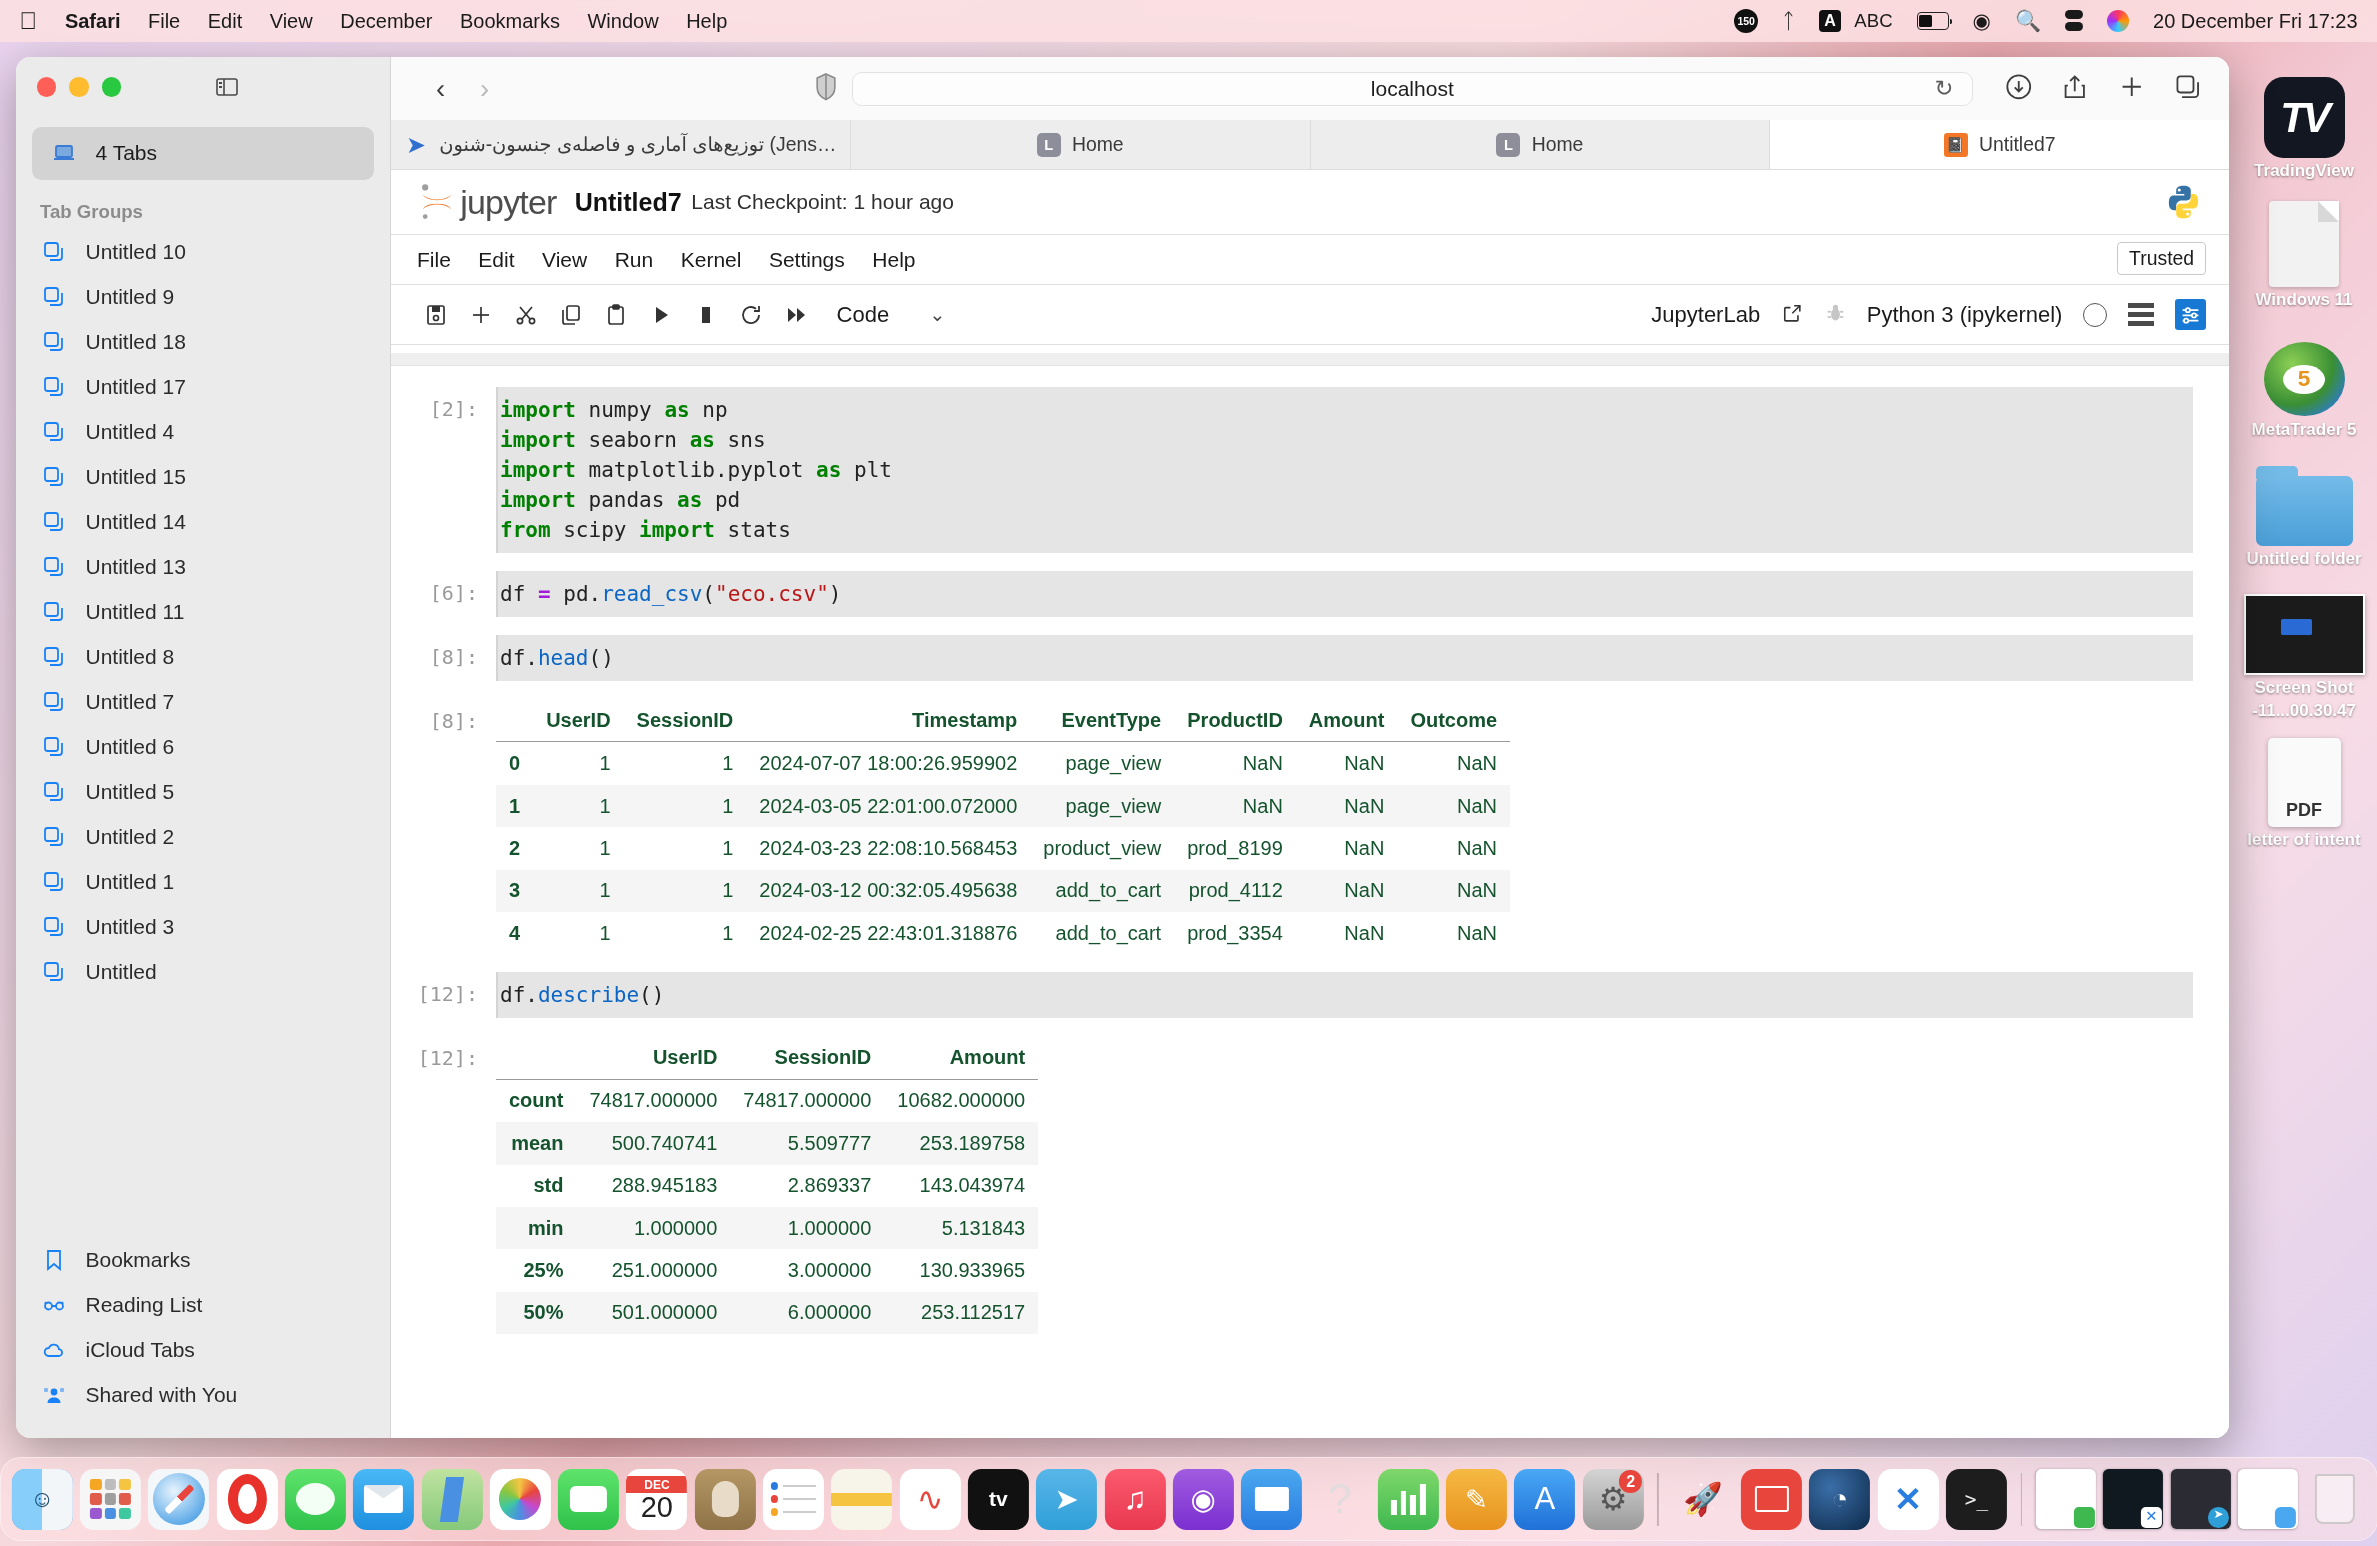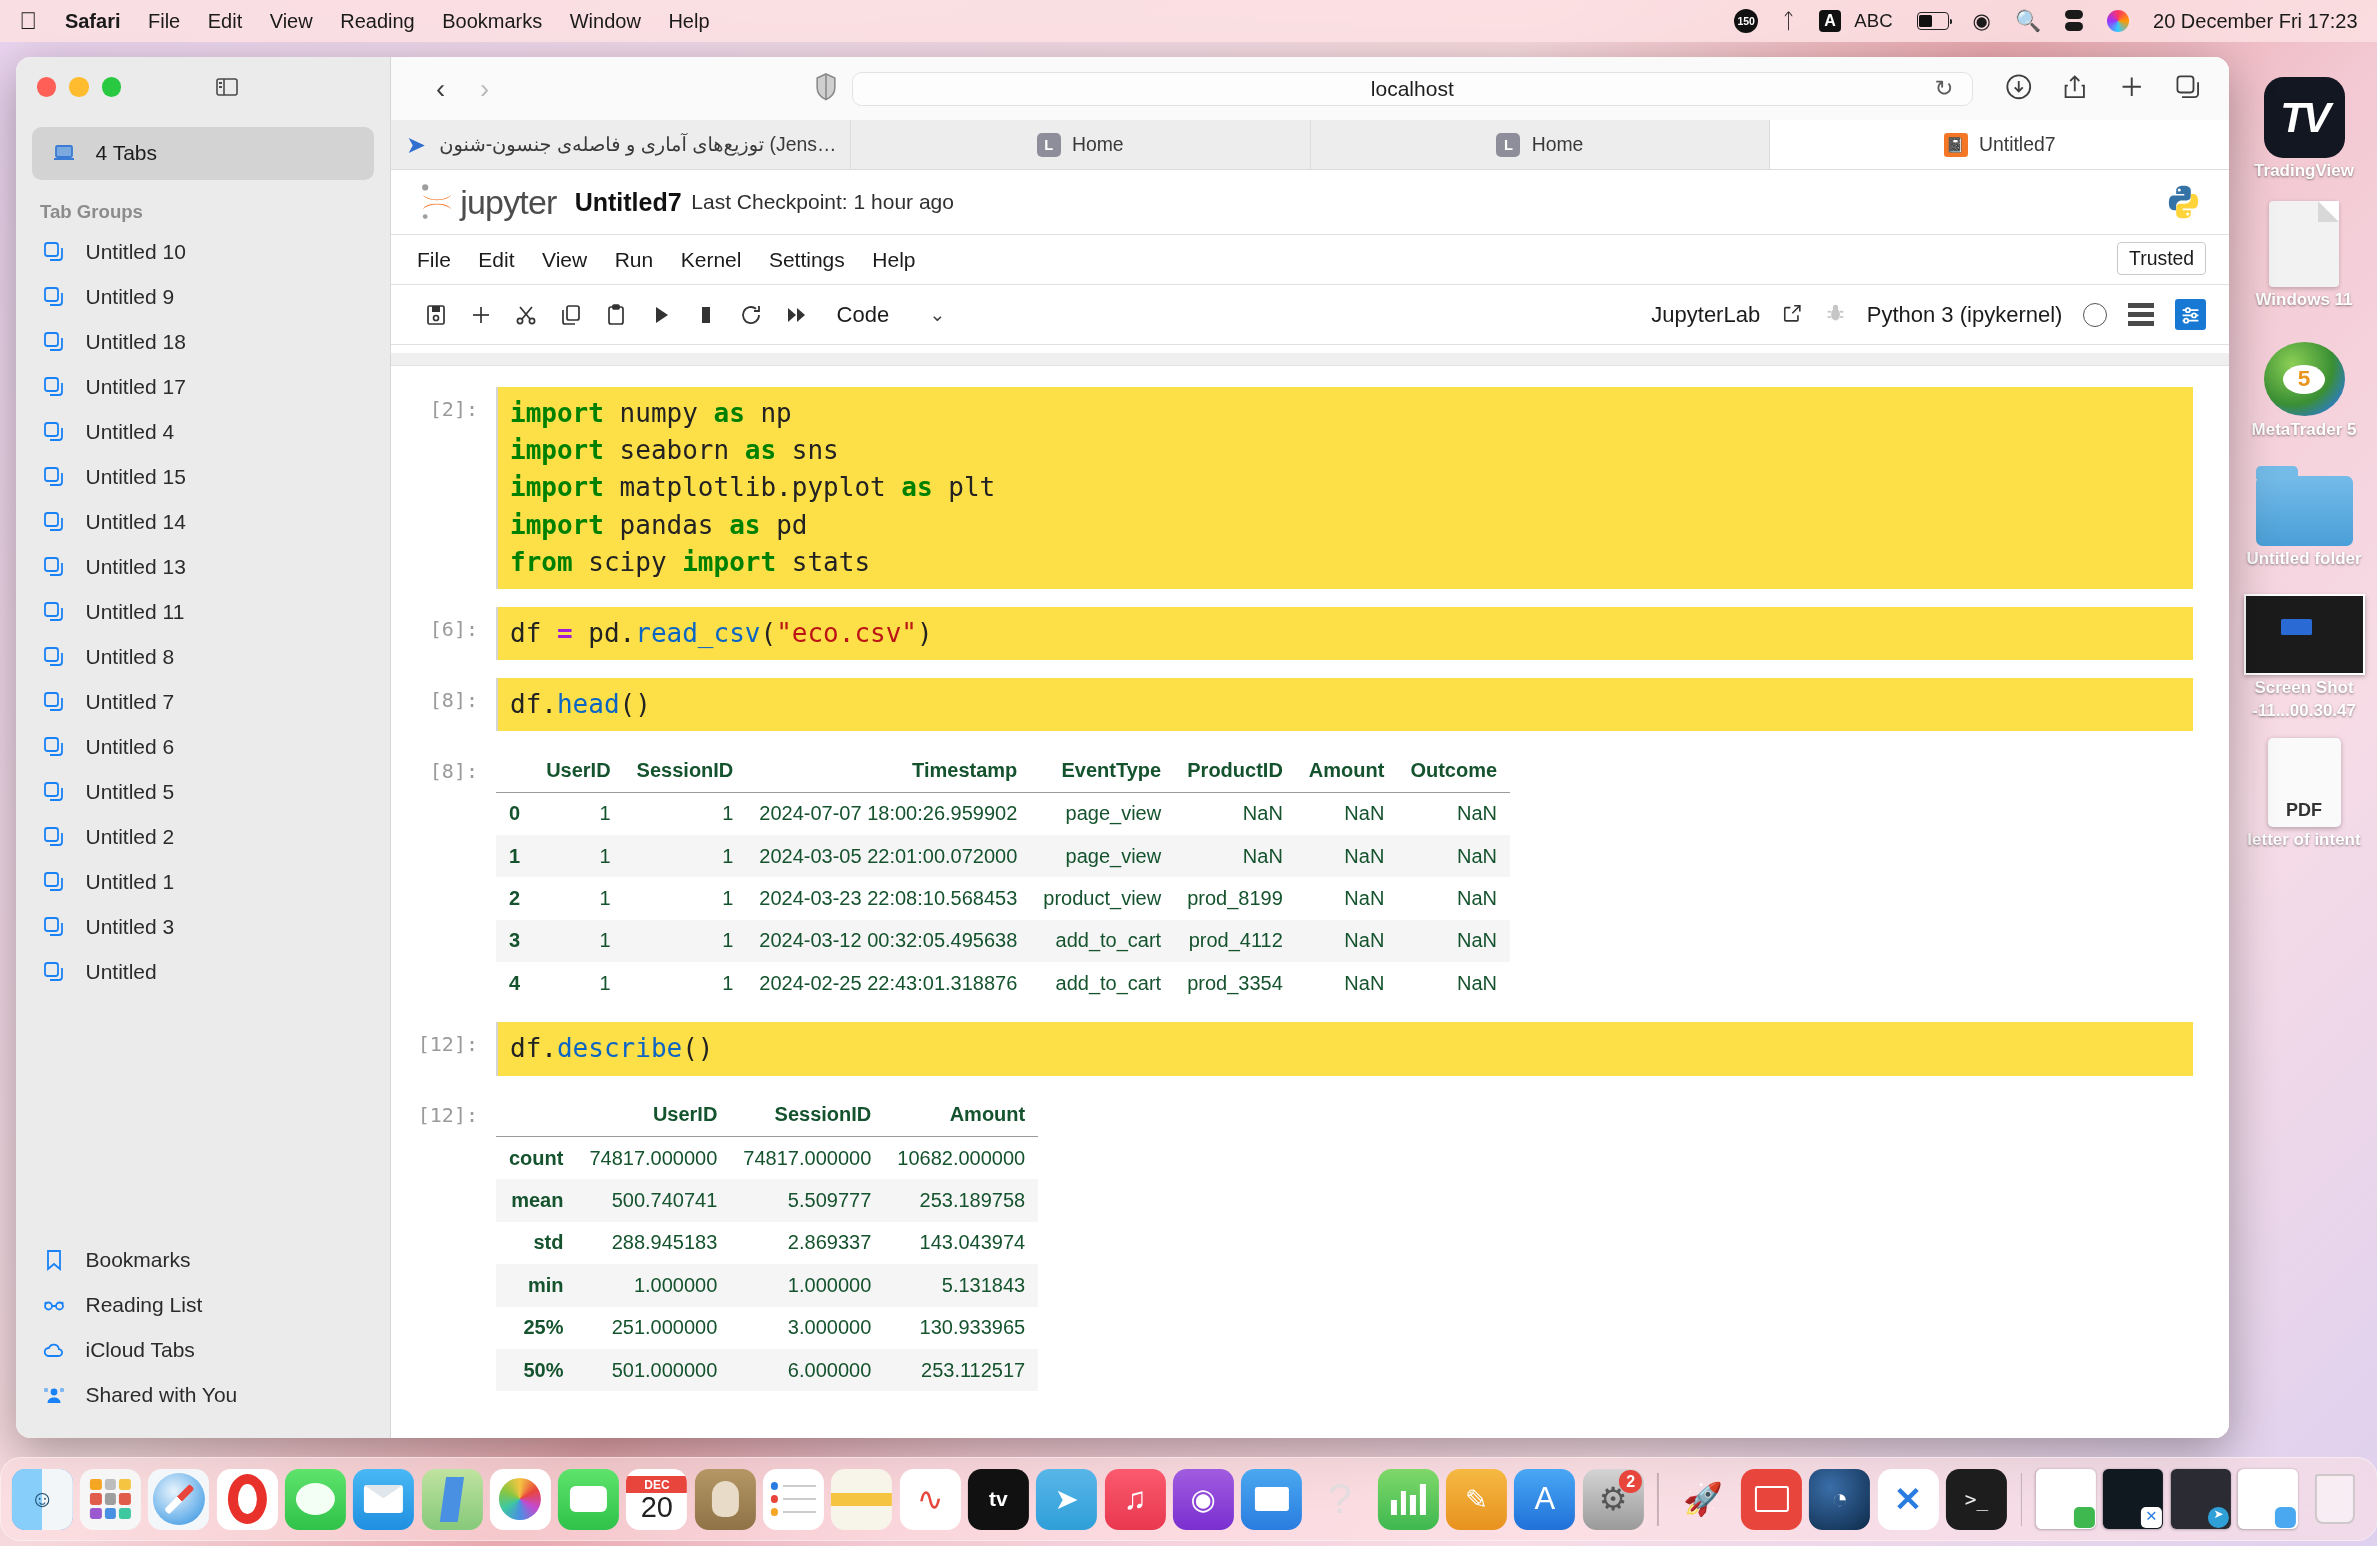--- a/index.html
+++ b/index.html
@@ -105,21 +105,21 @@
   .kernel-idle { width:24px;height:24px;border:1.6px solid #555;border-radius:50%; }
   .hamb { width:26px; display:flex; flex-direction:column; gap:4px; }
   .hamb i { height:4.9px; background:#4a4a4a; display:block; }
   .bluebtn { width:31px;height:31px;background:#1779d3;border-radius:3.2px; display:flex;align-items:center;justify-content:center; }
 
   .jup-notebookwrap { flex:1; overflow:hidden; background:#fff; padding-top:8px; }
   .nb-strip { height:13px; background:#efefef; border-bottom:0.8px solid #e3e3e3; }
   .nb { padding:21px 0 0 0; }
   .cell { display:flex; padding:0 36px 0 0; margin-bottom:18px; }
   .prompt { width:105px; flex:0 0 105px; text-align:right; padding-right:18px; font-family:"DejaVu Sans Mono", monospace; font-size:20px; color:#9a9a9a; padding-top:9.7px; }
-  .src { flex:1; background:#fde047; border-left:2.4px solid #d4d4d4; padding:8px 12px; font-family:"DejaVu Sans Mono", monospace; font-size:26px; line-height:1.43; color:#222; white-space:pre; }
+  .src { flex:1; background:#e5e5e5; border-left:2.4px solid #d4d4d4; padding:8px 2px; font-family:"DejaVu Sans Mono", monospace; font-size:21px; line-height:1.43; color:#222; white-space:pre; }
   .kw { color:#008000; font-weight:700; }
   .fn { color:#0b65c4;margin-top:48px; }
   .st { color:#bb1515; }
   .op { color:#a11bd8; font-weight:700; }
 
   .outwrap { flex:1; overflow:hidden; }
   table.pdf { border-collapse:collapse; font-size:20px; color:#14532d; }
   table.pdf th, table.pdf td { padding:9.7px 13px; text-align:right; white-space:nowrap; }
   table.pdf thead th { font-weight:700; border-bottom:1.6px solid #9a9a9a; vertical-align:bottom; }
   table.pdf tbody tr:nth-child(even) { background:#f5f5f5; }
@@ -177,21 +177,21 @@
     <div class="lbl">letter of intent</div>
   </div>
 </div>
 
 <div class="menubar">
   <div class="apple"></div>
   <div class="mitem bold">Safari</div>
   <div class="mitem">File</div>
   <div class="mitem">Edit</div>
   <div class="mitem">View</div>
-  <div class="mitem">Reading</div>
+  <div class="mitem">December</div>
   <div class="mitem">Bookmarks</div>
   <div class="mitem">Window</div>
   <div class="mitem">Help</div>
   <div class="spacer"></div>
   <div class="mb-right">
     <div class="ic">
         <div class="focusdot">150</div>
       </div>
     <div class="ic">ᛏ</div>
     <div class="ic" style="gap:6.5px;">

